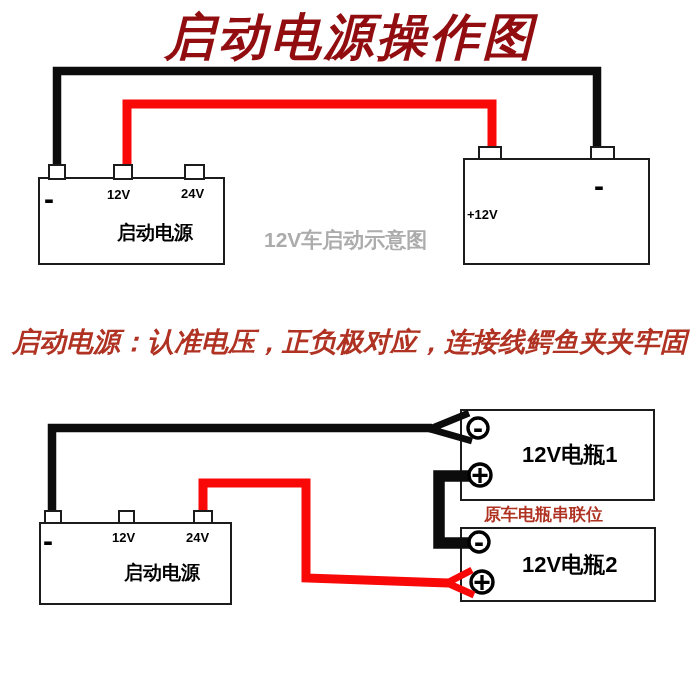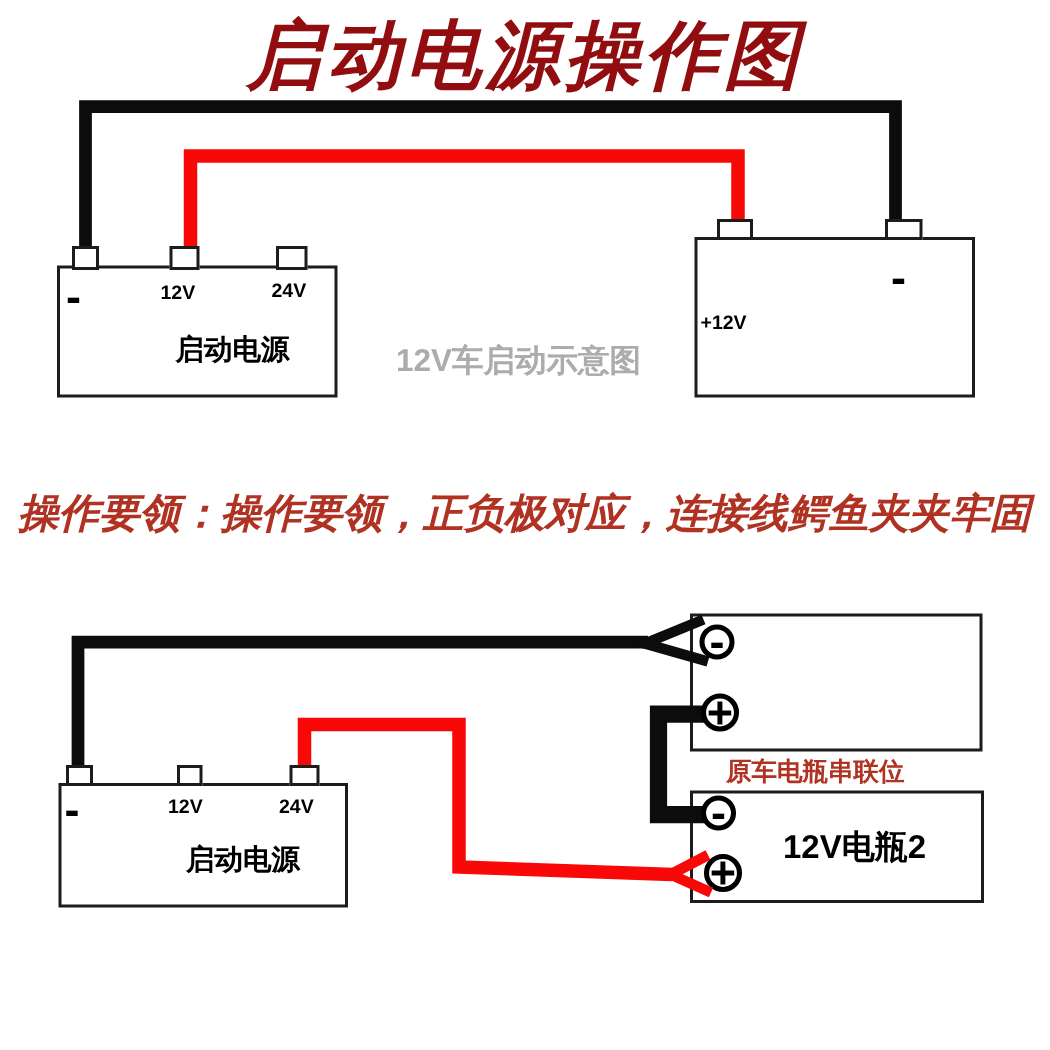--- a/index.html
+++ b/index.html
@@ -58,32 +58,33 @@
   <div class="lbl name-lbl" style="left:117px;top:220px;">启动电源</div>
 
   <div class="box" style="left:463px;top:158px;width:183px;height:103px;"></div>
   <div class="tab" style="left:478px;top:146px;width:20px;height:10px;"></div>
   <div class="tab" style="left:590px;top:146px;width:21px;height:10px;"></div>
   <div class="lbl term-lbl" style="left:467px;top:176px;margin-top:31px;">+12V</div>
   <div class="lbl minus-lbl" style="left:594px;top:171px;">-</div>
 
   <div class="caption" style="left:264px;top:226px;">12V车启动示意图</div>
 
-  <div id="tip" class="abs">操作要领：操作要领，正负极对应，连接线鳄鱼夹夹牢固</div>
+  <div id="tip" class="abs">启动电源：认准电压，正负极对应，连接线鳄鱼夹夹牢固</div>
 
   <div class="box" style="left:39px;top:522px;width:189px;height:79px;"></div>
   <div class="tab" style="left:44px;top:510px;width:14px;height:10px;"></div>
   <div class="tab" style="left:118px;top:510px;width:13px;height:10px;"></div>
   <div class="tab" style="left:193px;top:510px;width:16px;height:10px;"></div>
   <div class="lbl minus-lbl" style="left:43px;top:526px;">-</div>
   <div class="lbl term-lbl" style="left:112px;top:530px;">12V</div>
   <div class="lbl term-lbl" style="left:186px;top:530px;">24V</div>
   <div class="lbl name-lbl" style="left:124px;top:560px;">启动电源</div>
 
   <div class="box" style="left:460px;top:409px;width:191px;height:88px;"></div>
+  <div class="lbl batt-lbl" style="left:522px;top:440px;">12V电瓶1</div>
 
   <div id="series-note" style="left:444px;top:503px;margin-left:40px;">原车电瓶串联位</div>
 
   <div class="box" style="left:460px;top:527px;width:192px;height:71px;"></div>
   <div class="lbl batt-lbl" style="left:522px;top:550px;">12V电瓶2</div>
 
 
   <svg id="wires" width="700" height="700" viewBox="0 0 700 700">
 
     <path class="wire black" d="M57,164 L57,71 L597,71 L597,146"></path>

